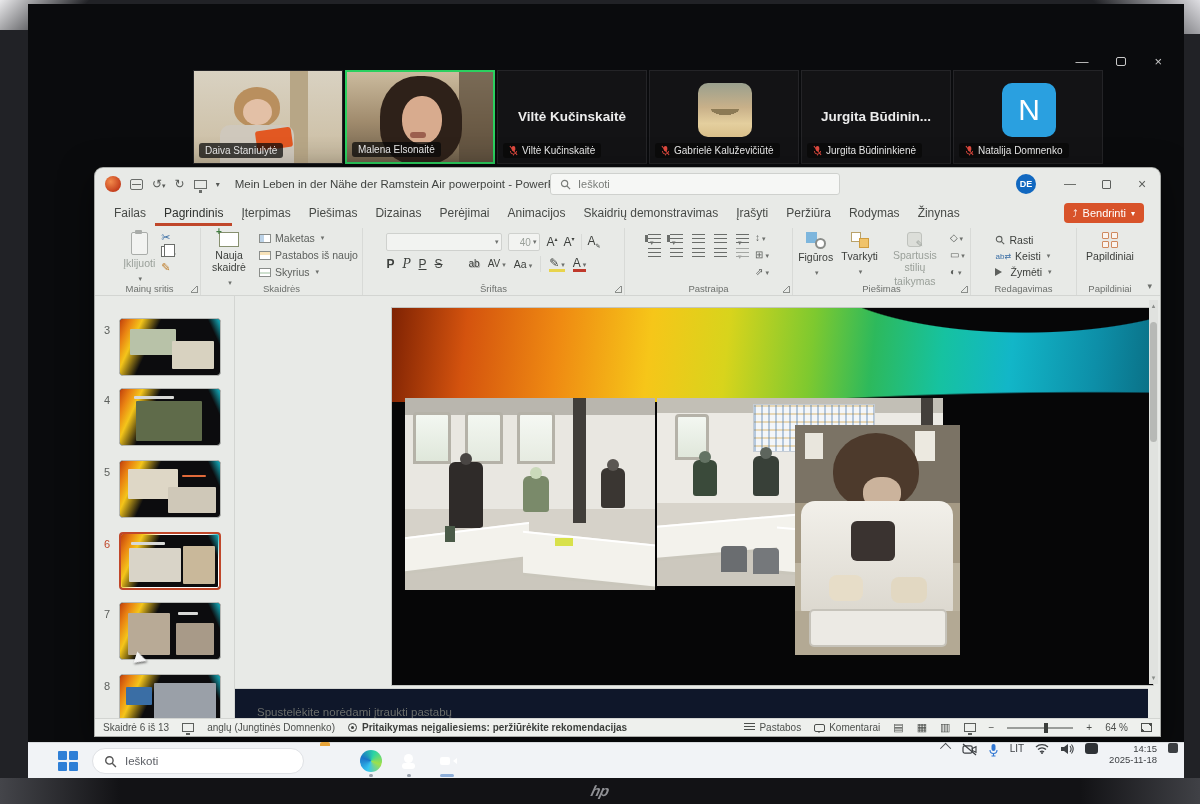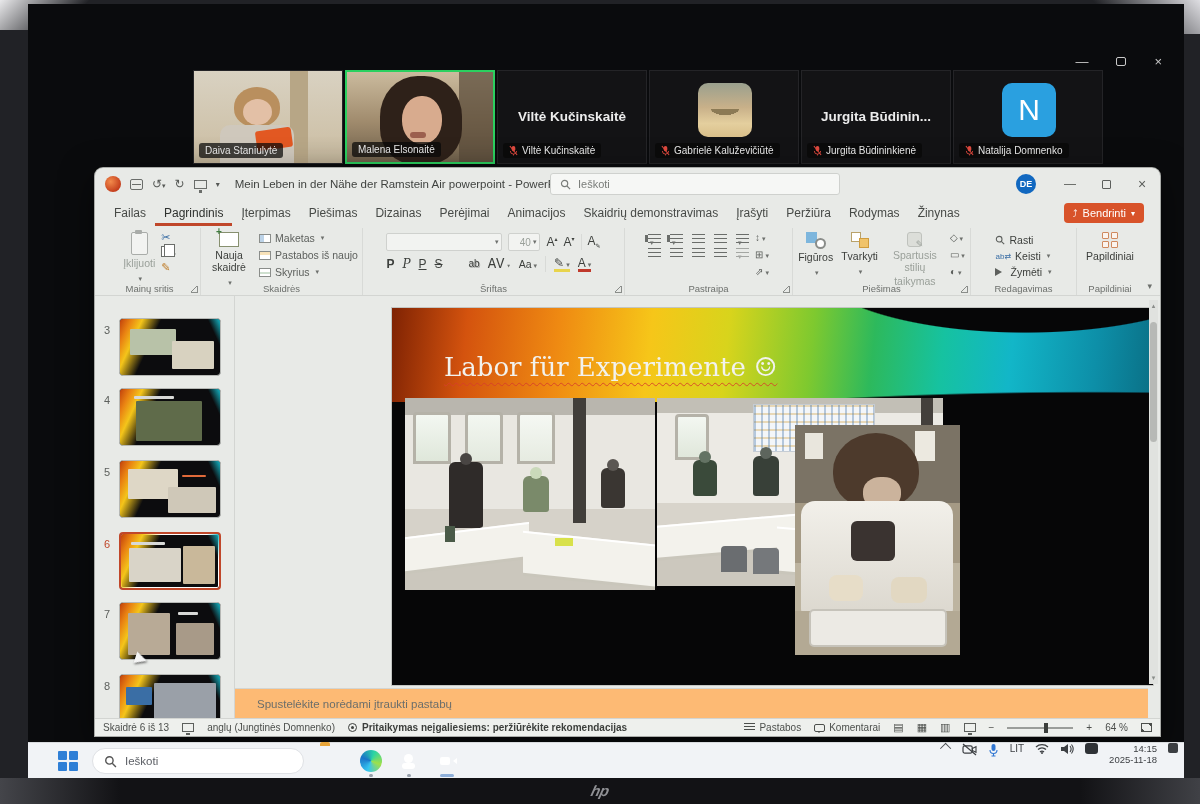--- a/index.html
+++ b/index.html
@@ -92,21 +92,21 @@
   .slide{position:absolute;left:297px;top:140px;width:761px;height:377px;background:#060607;box-shadow:0 0 0 1px #c3c5c2;overflow:hidden;}
   .band{position:absolute;left:0;top:-6px;right:0;height:100px;background:linear-gradient(96deg,#7e2203 0%,#d4530e 10%,#ef8a12 22%,#f6c619 34%,#d8d41c 44%,#7ec92f 55%,#2db95c 63%,#16c2a0 72%,#12b6c8 81%,#0d8fa8 92%,#0a6f85 100%);}
   .band .carve1{position:absolute;left:-10%;top:36px;width:130%;height:140px;background:radial-gradient(120% 130% at 78% 120%,#060607 62%,transparent 63%);}
   .band .carve2{position:absolute;right:-40px;top:-30px;width:420px;height:110px;background:radial-gradient(75% 95% at 60% -10%,#060607 68%,transparent 69%);}
   .stitle{position:absolute;left:52px;top:44px;font-family:"DejaVu Serif",serif;font-size:26px;color:#f2f2ee;text-decoration:underline wavy rgba(215,60,40,.85);text-decoration-thickness:1px;text-underline-offset:6px;white-space:nowrap;}
   .ph{position:absolute;overflow:hidden;}
   .fig{position:absolute;border-radius:6px 6px 3px 3px;}
   .fig::before{content:"";position:absolute;left:50%;top:-9px;transform:translateX(-50%);width:12px;height:12px;border-radius:50%;background:inherit;filter:brightness(1.6) saturate(.6);}
   .tableslab{position:absolute;background:#f3f2ec;border-top:2px solid #fff;box-shadow:0 3px 0 #c9c6bb;}
   
-  .notes{position:absolute;left:140px;top:520px;right:12px;height:30px;background:#fdba74;border-top:1px solid #d3d5d2;display:flex;align-items:center;padding-left:22px;color:#6b6e6b;font-size:11.5px;}
+  .notes{position:absolute;left:140px;top:520px;right:12px;height:30px;background:#0f172a;border-top:1px solid #d3d5d2;display:flex;align-items:flex-end;padding-left:22px;color:#6b6e6b;font-size:11.5px;}
   .sbar{position:absolute;left:0;top:550px;right:0;height:18px;background:#eef0ed;border-top:1px solid #d3d5d2;display:flex;align-items:center;font-size:10px;color:#4c4f4c;padding:0 8px;gap:13px;white-space:nowrap;}
   .sbar .sp{flex:1;}
   .smon{width:12px;height:9px;border:1px solid #5c5f5c;position:relative;display:inline-block;}
   .smon::after{content:"";position:absolute;left:3px;top:9px;width:4px;height:2px;background:#5c5f5c;}
   .vicon{font-size:11px;color:#4c4f4c;}
   .ztrack{width:66px;height:2px;background:#9a9d9a;position:relative;display:inline-block;}
   .zthumb{position:absolute;left:55%;top:-4px;width:4px;height:10px;background:#3c3f3c;}
   .acc-person{width:9px;height:9px;border:1px solid #3c3f3c;border-radius:50%;position:relative;display:inline-block;}
   .acc-person::after{content:"";position:absolute;left:2px;top:2px;width:3px;height:3px;border-radius:50%;background:#3c3f3c;}
   .bubble{width:11px;height:8px;border:1px solid #4c4f4c;border-radius:2px;position:relative;display:inline-block;}
@@ -330,21 +330,21 @@
               <span class="fbtn"><span>A</span><sup style="font-size:6px;">▾</sup></span>
               <span class="vsep"></span>
               <span class="fbtn"><span>A</span><sub style="font-size:6px;">✎</sub></span>
             </div>
             <div class="frow" style="gap:8px;">
               <span class="fbtn" style="font-weight:bold;">P</span>
               <span class="fbtn" style="font-style:italic;font-family:'DejaVu Serif',serif;">P</span>
               <span class="fbtn" style="text-decoration:underline;">P</span>
               <span class="fbtn" style="text-decoration:line-through;">S</span>
               <span class="fbtn" style="font-size:10px;text-shadow:1px 1px 0 #aaa;padding-left:18px;">ab</span>
-              <span class="fbtn dd" style="font-size:14px;font-family:Liberation Mono, monospace;">AV</span>
+              <span class="fbtn dd" style="font-size:10px;">AV</span>
               <span class="fbtn dd" style="font-size:10.5px;">Aa</span>
               <span class="vsep"></span>
               <span class="fbtn dd" style="border-bottom:3px solid #e8d44c;">✎</span>
               <span class="fbtn dd" style="border-bottom:3px solid #c0392b;">A</span>
             </div>
           </div>
           <span class="glabel">Šriftas</span>
           <span class="launch"></span>
         </div>
 
@@ -488,21 +488,20 @@
           <span class="tp" style="left:6px;top:12px;width:26px;height:18px;background:#3a6ea5;"></span>
           <span class="tp" style="left:34px;top:8px;width:62px;height:44px;background:#9aa0a8;"></span>
         </div>
       </div>
 
       <div class="slide">
         <div class="band">
             <span class="carve1"></span>
             <span class="carve2"></span>
           </div>
-        <div class="stitle">Labor für Experimente ☺</div>
 
         <div class="ph" style="left:13px;top:90px;width:250px;height:192px;background:linear-gradient(180deg,#b9b6ae 0 9%,#e9e7e1 9% 58%,#d6d2c9 58% 78%,#cbc7bd 78%);">
           <span class="abs" style="left:8px;top:14px;width:38px;height:52px;background:linear-gradient(#f3f7f1,#dfe7da);border:3px solid #b5b2a8;border-radius:4px 4px 0 0;"></span>
           <span class="abs" style="left:60px;top:14px;width:38px;height:52px;background:linear-gradient(#f3f7f1,#e3e9de);border:3px solid #b5b2a8;border-radius:4px 4px 0 0;"></span>
           <span class="abs" style="left:112px;top:14px;width:38px;height:52px;background:linear-gradient(#f5f8f3,#e6ebe1);border:3px solid #b5b2a8;border-radius:4px 4px 0 0;"></span>
           <span class="abs" style="left:168px;top:0;width:13px;height:125px;background:#413e3a;"></span>
           <span class="fig" style="left:44px;top:64px;width:34px;height:66px;background:#2f2b29;"></span>
           <span class="fig" style="left:118px;top:78px;width:26px;height:36px;background:#7a8a6a;"></span>
           <span class="fig" style="left:196px;top:70px;width:24px;height:40px;background:#3a3632;"></span>
           <span class="tableslab" style="left:-6px;bottom:26px;width:130px;height:34px;transform:skewY(-7deg);"></span>

